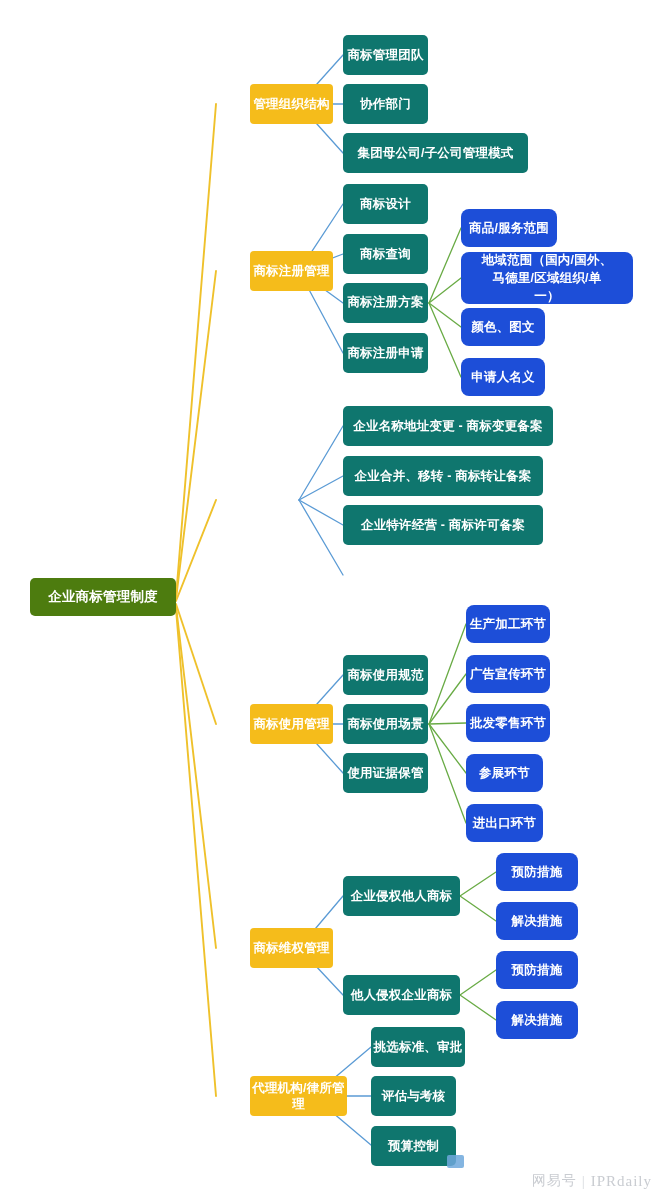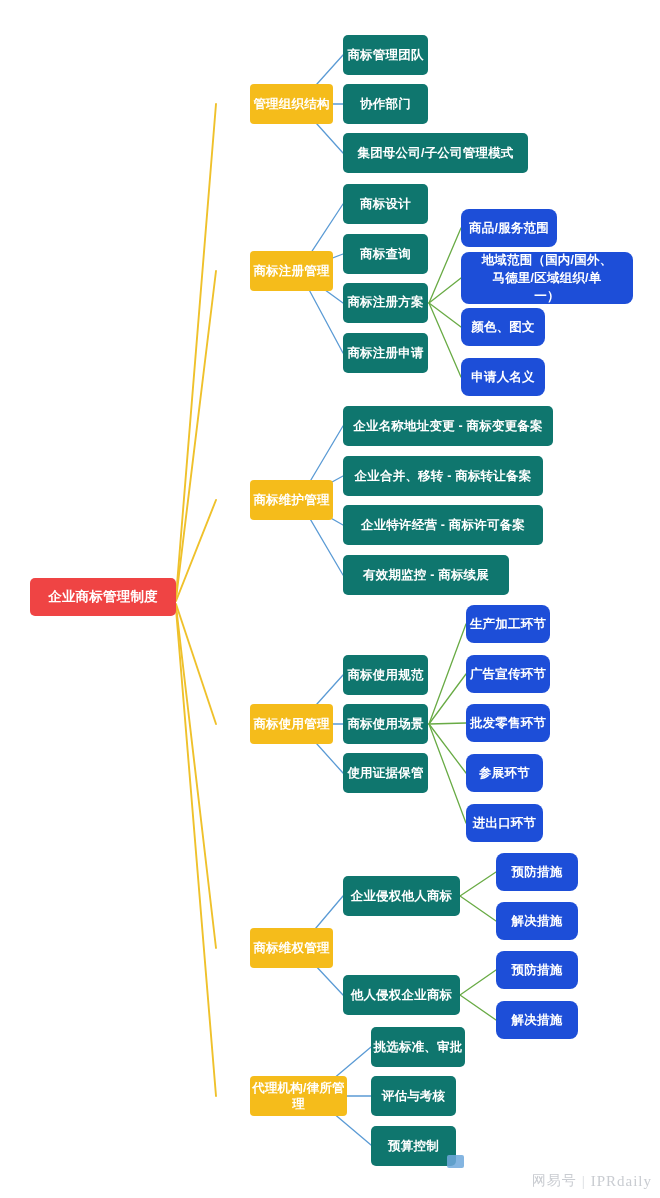--- a/index.html
+++ b/index.html
@@ -12,21 +12,21 @@
   .node{
     position:absolute;box-sizing:border-box;
     display:flex;align-items:center;justify-content:center;
     text-align:center;color:#ffffff;
     border-radius:4px;
     line-height:1.28;
     letter-spacing:.2px;
     -webkit-font-smoothing:antialiased;
   }
   .node.root{
-    background:#ef4444;border-radius:5px;
+    background:#4d7c0f;border-radius:5px;
     font-size:13.5px;font-weight:700;text-align:right;
   }
   .node.lvl1{
     background:#F5BC1B;border-radius:4px;
     font-size:12.5px;font-weight:700;margin-left:34px;
   }
   .node.lvl2{
     background:#0f766e;border-radius:5px;
     font-size:12.5px;font-weight:600;
   }
@@ -119,25 +119,23 @@
   <div class="node lvl1" style="left:216px;top:251px;width:83px;height:40px;font-family:Liberation Serif, serif;">商标注册管理</div>
   <div class="node lvl2" style="left:343px;top:184px;width:85px;height:40px;">商标设计</div>
   <div class="node lvl2" style="left:343px;top:234px;width:85px;height:40px;">商标查询</div>
   <div class="node lvl2" style="left:343px;top:283px;width:85px;height:40px;font-family:Liberation Mono, monospace;">商标注册方案</div>
   <div class="node lvl2" style="left:343px;top:333px;width:85px;height:40px;">商标注册申请</div>
   <div class="node lvl3" style="left:461px;top:209px;width:96px;height:38px;">商品/服务范围</div>
   <div class="node lvl3 two-line" style="left:461px;top:252px;width:172px;height:52px;">地域范围（国内/国外、马德里/区域组织/单一）</div>
   <div class="node lvl3" style="left:461px;top:308px;width:84px;height:38px;">颜色、图文</div>
   <div class="node lvl3" style="left:461px;top:358px;width:84px;height:38px;">申请人名义</div>
 
-  <div class="node lvl1" style="left:216px;top:480px;width:83px;height:40px;">商标维护管理</div>
   <div class="node lvl2" style="left:343px;top:406px;width:210px;height:40px;">企业名称地址变更 - 商标变更备案</div>
   <div class="node lvl2" style="left:343px;top:456px;width:200px;height:40px;">企业合并、移转 - 商标转让备案</div>
   <div class="node lvl2" style="left:343px;top:505px;width:200px;height:40px;">企业特许经营 - 商标许可备案</div>
-  <div class="node lvl2" style="left:343px;top:555px;width:166px;height:40px;">有效期监控 - 商标续展</div>
 
   <div class="node lvl1" style="left:216px;top:704px;width:83px;height:40px;">商标使用管理</div>
   <div class="node lvl2" style="left:343px;top:655px;width:85px;height:40px;">商标使用规范</div>
   <div class="node lvl2" style="left:343px;top:704px;width:85px;height:40px;">商标使用场景</div>
   <div class="node lvl2" style="left:343px;top:753px;width:85px;height:40px;">使用证据保管</div>
   <div class="node lvl3" style="left:466px;top:605px;width:84px;height:38px;">生产加工环节</div>
   <div class="node lvl3" style="left:466px;top:655px;width:84px;height:38px;">广告宣传环节</div>
   <div class="node lvl3" style="left:466px;top:704px;width:84px;height:38px;">批发零售环节</div>
   <div class="node lvl3" style="left:466px;top:754px;width:77px;height:38px;">参展环节</div>
   <div class="node lvl3" style="left:466px;top:804px;width:77px;height:38px;">进出口环节</div>

